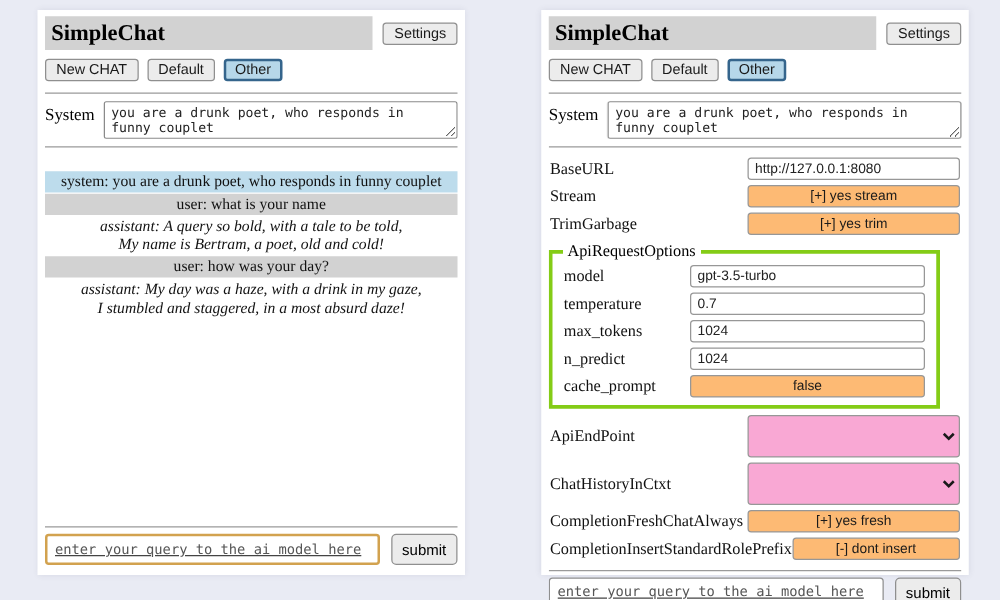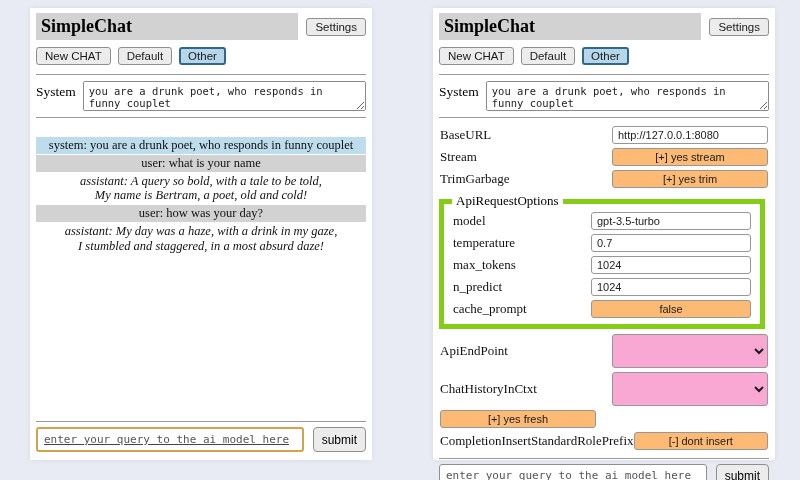--- a/index.html
+++ b/index.html
@@ -58,37 +58,37 @@
     white-space:pre-line;color:#111;
   }
   .msg.system{background:var(--system-msg-bg);}
   .msg.user{background:var(--user-msg-bg);}
   .msg.assistant{background:var(--assistant-msg-bg);font-style:italic;}
 
   .settings{margin-top:1px;}
   .setting-row{display:flex;align-items:center;padding:2px 1px;}
   .setting-label{flex:1;font-size:13px;color:#111;}
   .ctrl{
-    width:156px;font-family:"Liberation Sans",sans-serif;font-size:11px;
+    width:170px;font-family:"Liberation Sans",sans-serif;font-size:11px;
   }
   input.ctrl{border:1px solid var(--control-border);border-radius:3px;padding:2px 5px;color:#222;}
   input.ctrl::placeholder{color:#a7a7a7;}
   button.ctrl{
     background:#fdba74;border:1px solid var(--control-border);border-radius:3px;
     padding:2px 4px;text-align:center;cursor:pointer;color:#1a1a1a;
   }
   select.ctrl{
     background:#f9a8d4;border:1px solid var(--control-border);border-radius:3px;
     padding:16px 2px;height:19px;color:#1a1a1a;margin-left:33px;
   }
   fieldset.api-options{
-    border:5px solid #84cc16;margin:3px 4px 3px 0;padding:1px 8px 4px 8px;
+    border:3px solid #84cc16;margin:3px 17px 3px 0;padding:1px 8px 4px 8px;
   }
   fieldset.api-options legend{font-size:13px;padding:0 4px;}
-  fieldset.api-options .ctrl{width:160px;}
+  fieldset.api-options .ctrl{width:188px;}
 
   .bottom-bar{margin-top:auto;}
   .query-row{display:flex;gap:9px;align-items:stretch;}
   .query-input{
     flex:1;font-family:"DejaVu Sans Mono",monospace;font-size:11px;color:#444;
     padding:4px 6px;border-radius:3px;text-decoration:underline;
   }
   .query-input.focused{border:2px solid var(--query-focus-border);}
   .query-input.plain{border:1px solid #8f8f8f;}
   .query-input::placeholder{color:#555;}
@@ -200,20 +200,21 @@
       <div>
           <div class="setting-row">
             <span class="setting-label">ApiEndPoint</span>
             <select class="ctrl"><option>Chat</option></select>
           </div>
           <div class="setting-row">
             <span class="setting-label">ChatHistoryInCtxt</span>
             <select class="ctrl"><option>Last1</option></select>
           </div>
           <div class="setting-row">
+            <span class="setting-label">CompletionFreshChatAlways</span>
             <button class="ctrl">[+] yes fresh</button>
           </div>
           <div class="setting-row">
             <span class="setting-label">CompletionInsertStandardRolePrefix</span>
             <button class="ctrl">[-] dont insert</button>
           </div>
         </div>
     </div>
     <div class="bottom-bar">
       <hr class="sep">

